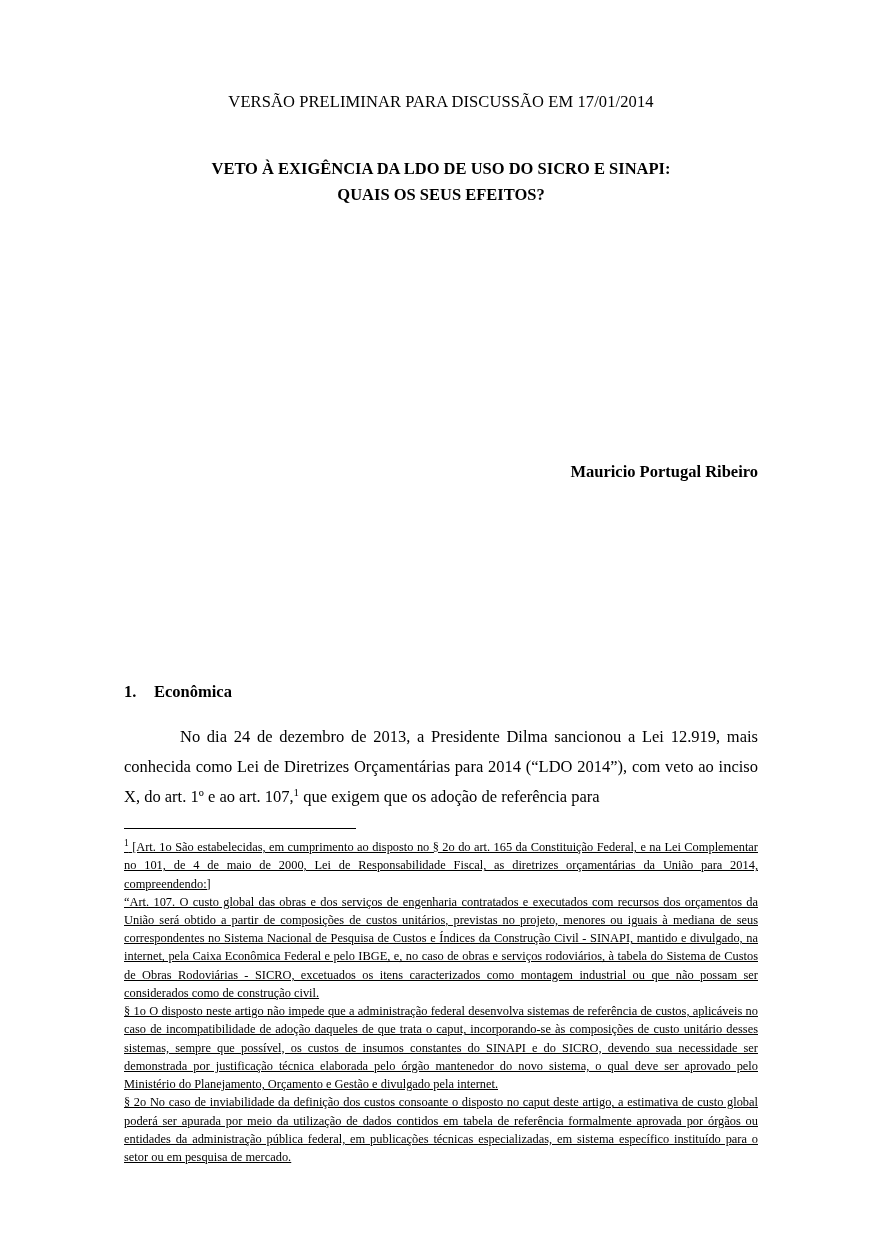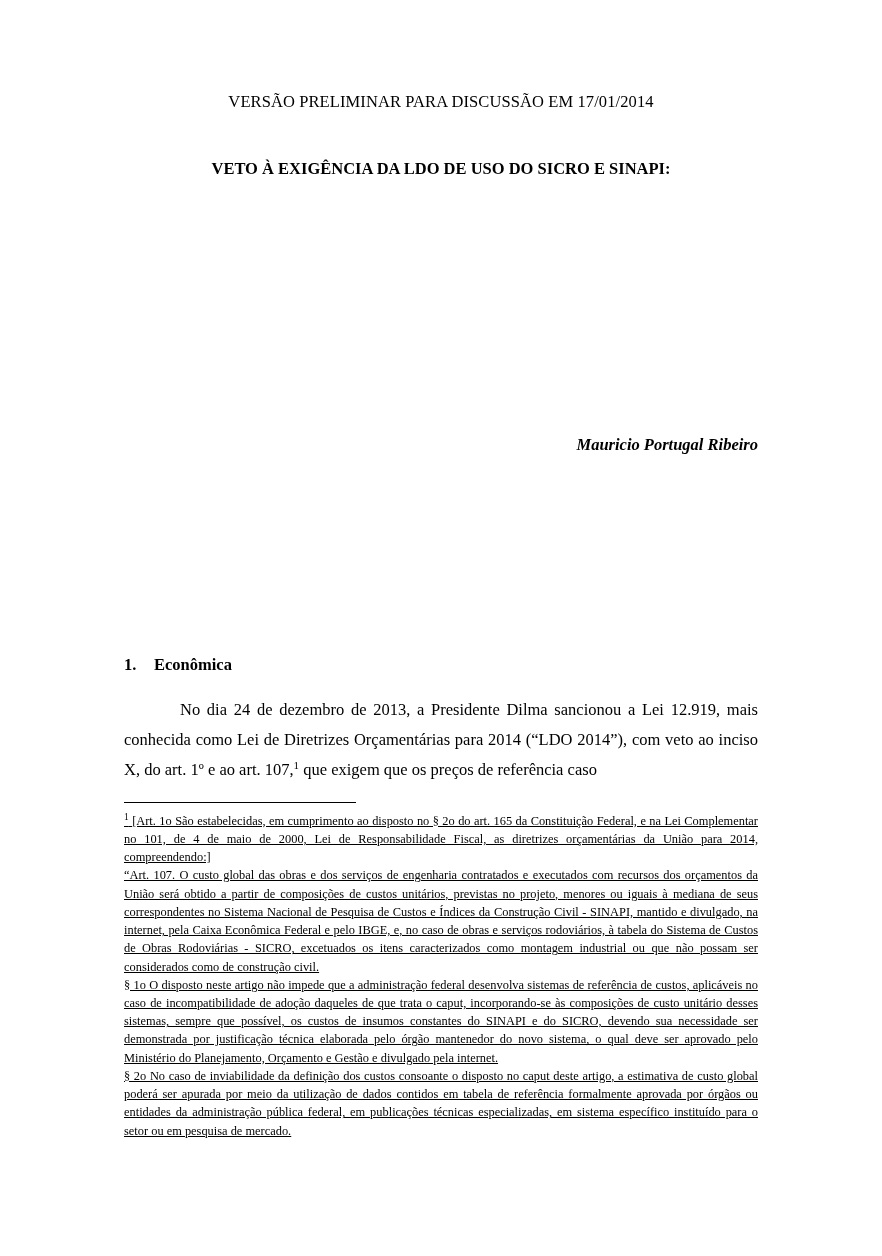--- a/index.html
+++ b/index.html
@@ -40,21 +40,20 @@
   .doc-title div {
     white-space: nowrap;
     text-align: center;
   }
   .authors {
     margin-top: 250px;
     text-align: right;
     font-weight: bold;
     font-size: 16.5px;
     line-height: 1.62;
-    font-style: italic;
   }
   .section-heading {
     margin-top: 196px;
     font-weight: bold;
     font-size: 16.5px;
     display: flex;
     gap: 14px;
   }
   .section-heading .num {
     width: 16px;
@@ -99,32 +98,33 @@
 </style>
 </head>
 <body>
 
 <div class="page">
 
   <div class="header-line">VERSÃO PRELIMINAR PARA DISCUSSÃO EM 17/01/2014</div>
 
   <div class="doc-title">
     <div>VETO À EXIGÊNCIA DA LDO DE USO DO SICRO E SINAPI:</div>
+    <div>QUAIS OS SEUS EFEITOS?</div>
   </div>
 
   <div class="authors">
     <div>Mauricio Portugal Ribeiro</div>
   </div>
 
   <div class="section-heading">
     <span class="num">1.</span>
     <span>Econômica</span>
   </div>
 
-  <p class="body-par"><span>No dia 24 de dezembro de 2013, a Presidente Dilma sancionou a Lei 12.919, mais conhecida como Lei de Diretrizes Orçamentárias para 2014 (“LDO 2014”), com veto ao inciso X, do art. 1º e ao art. 107,</span><sup class="fn">1</sup><span> que exigem que os preços de referência caso</span></p>
+  <p class="body-par"><span>No dia 24 de dezembro de 2013, a Presidente Dilma sancionou a Lei 12.919, mais conhecida como Lei de Diretrizes Orçamentárias para 2014 (“LDO 2014”), com veto ao inciso X, do art. 1º e ao art. 107,</span><sup class="fn">1</sup><span> que exigem que os adoção de referência para</span></p>
 
   <div class="fn-rule"></div>
 
   <div class="footnotes">
     <p><span class="fn-marker">1</span> <span>[Art. 1o  São estabelecidas, em cumprimento ao disposto no § 2o do art. 165 da Constituição Federal, e na Lei Complementar no 101, de 4 de maio de 2000, Lei de Responsabilidade Fiscal, as diretrizes orçamentárias da União para 2014, compreendendo:]</span></p>
     <p class="indentmark">“Art. 107.  O custo global das obras e dos serviços de engenharia contratados e executados com recursos dos orçamentos da União será obtido a partir de composições de custos unitários, previstas no projeto, menores ou iguais à mediana de seus correspondentes no Sistema Nacional de Pesquisa de Custos e Índices da Construção Civil - SINAPI, mantido e divulgado, na internet, pela Caixa Econômica Federal e pelo IBGE, e, no caso de obras e serviços rodoviários, à tabela do Sistema de Custos de Obras Rodoviárias - SICRO, excetuados os itens caracterizados como montagem industrial ou que não possam ser considerados como de construção civil.</p>
     <p class="indentmark">§ 1o  O disposto neste artigo não impede que a administração federal desenvolva sistemas de referência de custos, aplicáveis no caso de incompatibilidade de adoção daqueles de que trata o caput, incorporando-se às composições de custo unitário desses sistemas, sempre que possível, os custos de insumos constantes do SINAPI e do SICRO, devendo sua necessidade ser demonstrada por justificação técnica elaborada pelo órgão mantenedor do novo sistema, o qual deve ser aprovado pelo Ministério do Planejamento, Orçamento e Gestão e divulgado pela internet.</p>
     <p class="indentmark">§ 2o  No caso de inviabilidade da definição dos custos consoante o disposto no caput deste artigo, a estimativa de custo global poderá ser apurada por meio da utilização de dados contidos em tabela de referência formalmente aprovada por órgãos ou entidades da administração pública federal, em publicações técnicas especializadas, em sistema específico instituído para o setor ou em pesquisa de mercado.</p>
   </div>
 

